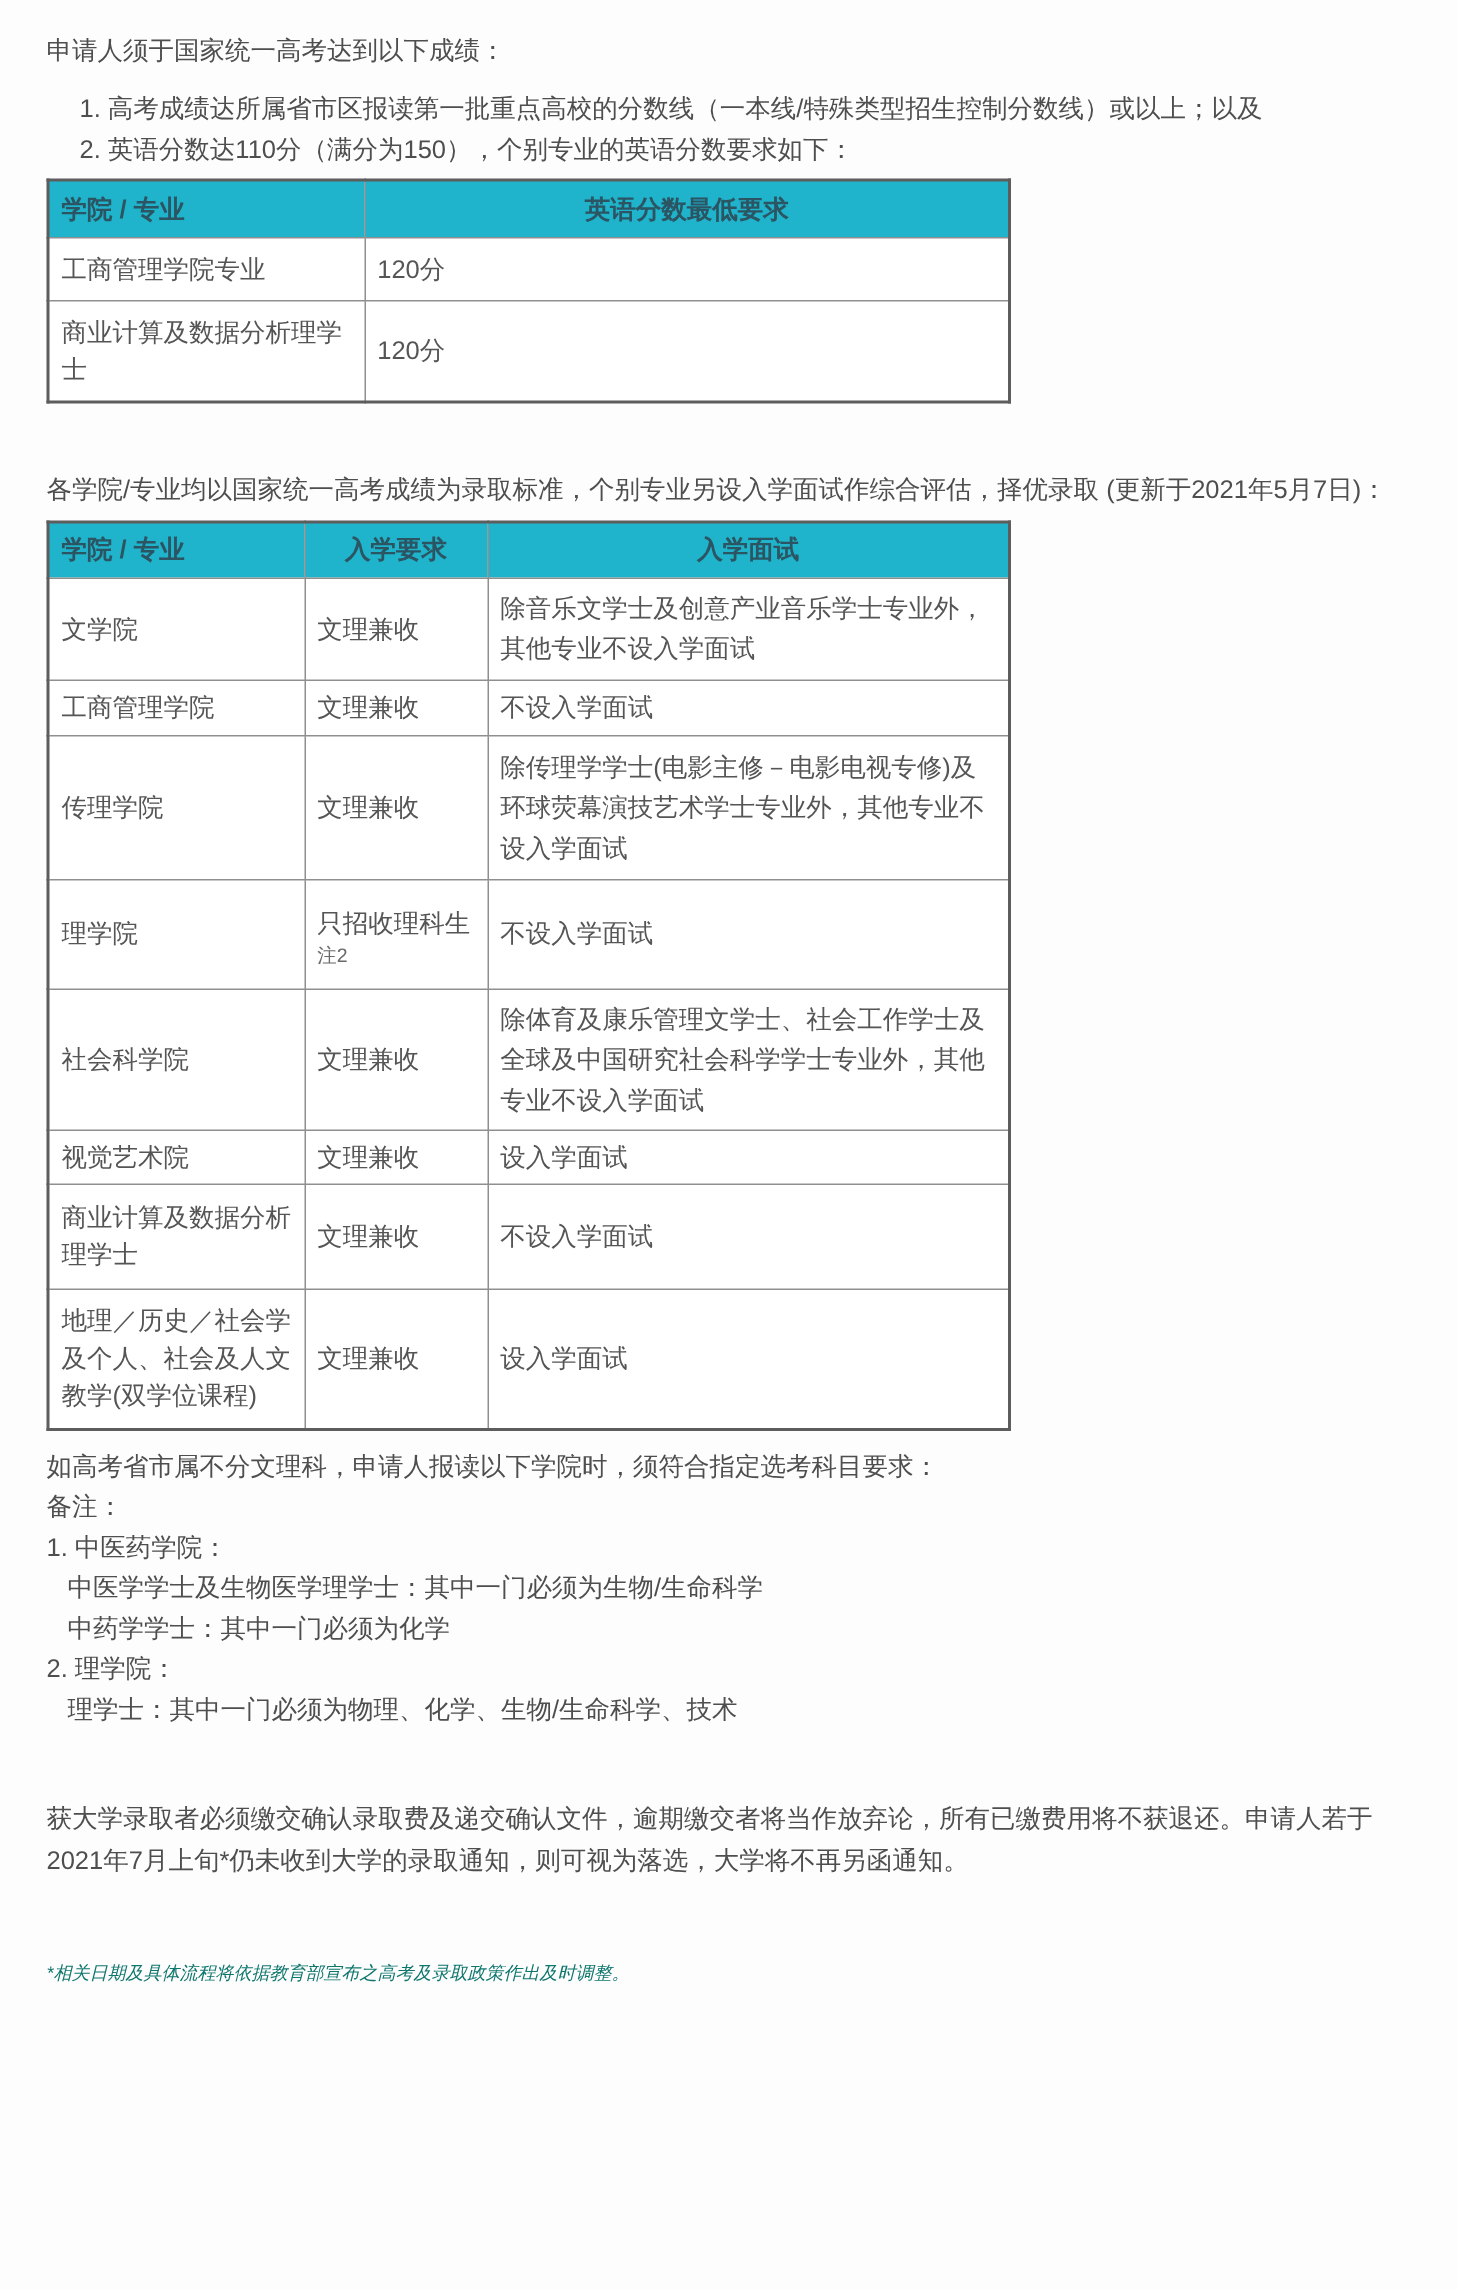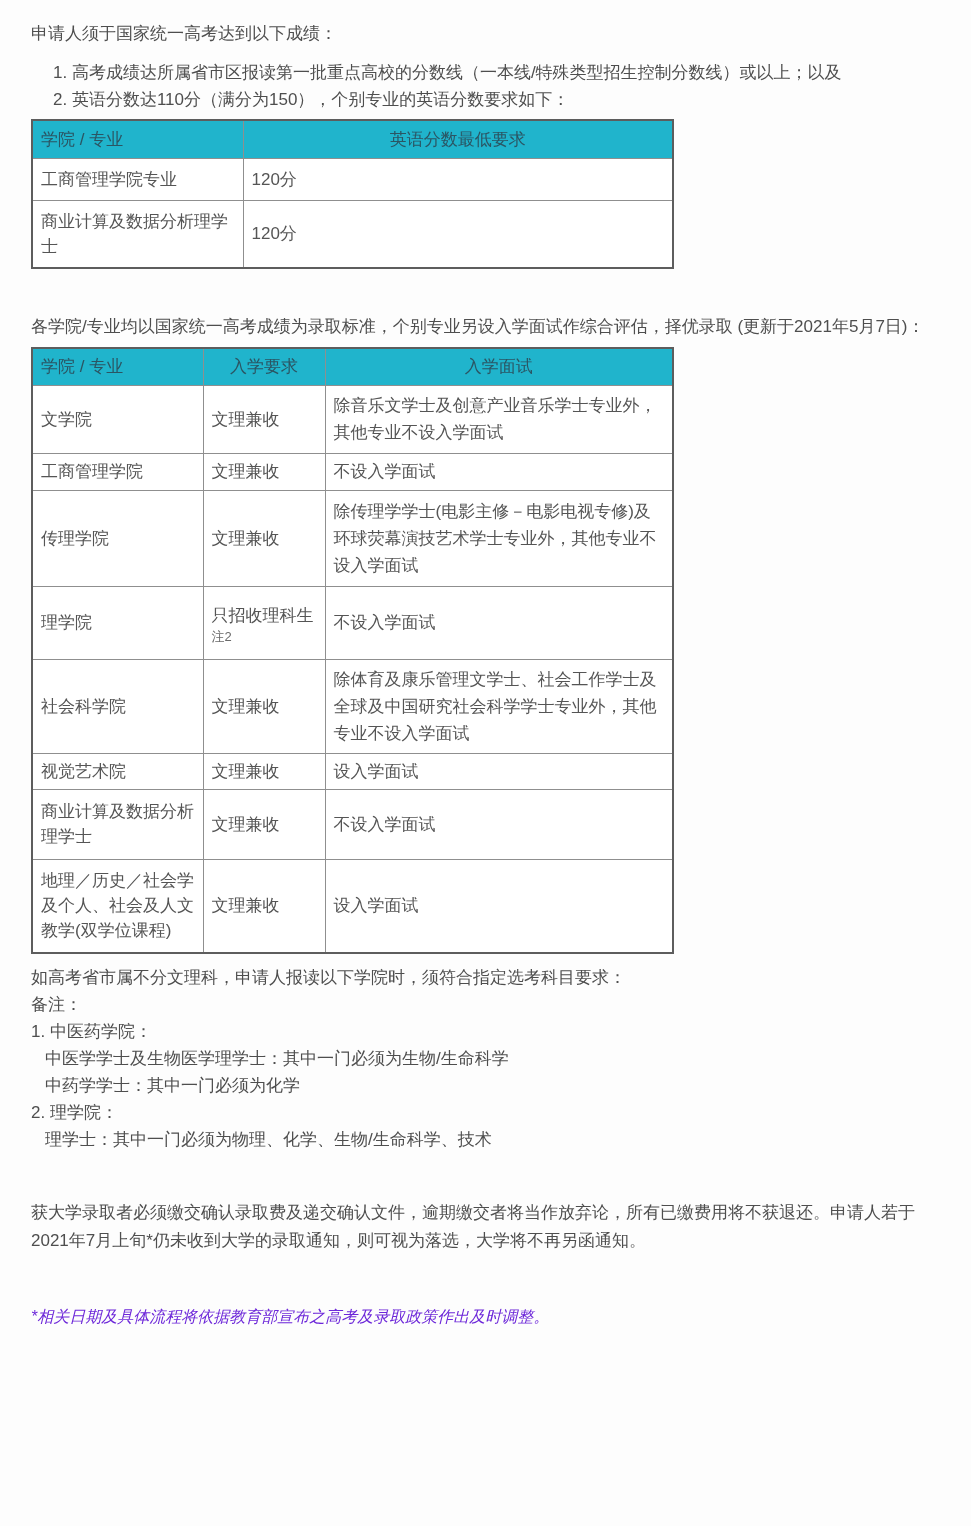--- a/index.html
+++ b/index.html
@@ -21,40 +21,40 @@
     border-collapse:collapse;
     margin-top:6px;
     background:#ffffff;
     border:2px solid #5d5d5d;
     table-layout:fixed;
   }
   th, td { border:1px solid #8f8f8f; font-size:17px; vertical-align:middle; padding:4px 8px; box-sizing:border-box; }
   th {
     background:#20b4cc;
     color:#2b5563;
-    font-weight:normal;
+    font-weight:bold;
     text-align:center;
   }
   .al { text-align:left; }
   .ac { }
   td.cell-college { line-height:25px; color:#555; }
   td.cell-mid, td.cell-interview { line-height:27px; color:#555; }
   .t1 { width:641px; margin-top:6px; }
   .t1 .c1 { width:211px; }
   .t1 .c2 { width:430px; }
   .t2 { width:641px; }
   .t2 .c1 { width:171px; }
   .t2 .c2 { width:122px; }
   .t2 .c3 { width:348px; }
   .note-mark { display:block; font-size:13px; line-height:15px; color:#6a6a6a; }
 
   .notes { margin-top:10px; font-size:17px; line-height:27px; }
   .notes .indent { padding-left:14px; }
   .closing { margin-top:46px; }
-  .footnote { margin-top:52px; font-size:16px; font-style:italic; color:#6d28d9; }
+  .footnote { margin-top:52px; font-size:12px; font-style:italic; color:#0f766e; }
 </style>
 </head>
 <body>
 
 <div class="content">
 
   <p class="intro">申请人须于国家统一高考达到以下成绩：</p>
 
   <div class="req-list">
     <div>1. 高考成绩达所属省市区报读第一批重点高校的分数线（一本线/特殊类型招生控制分数线）或以上；以及</div>

